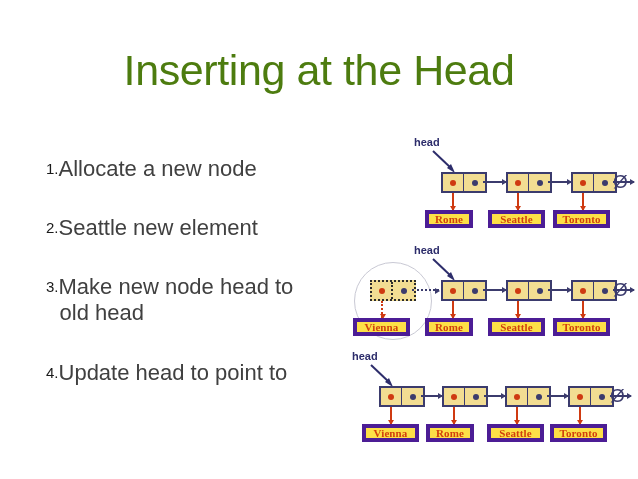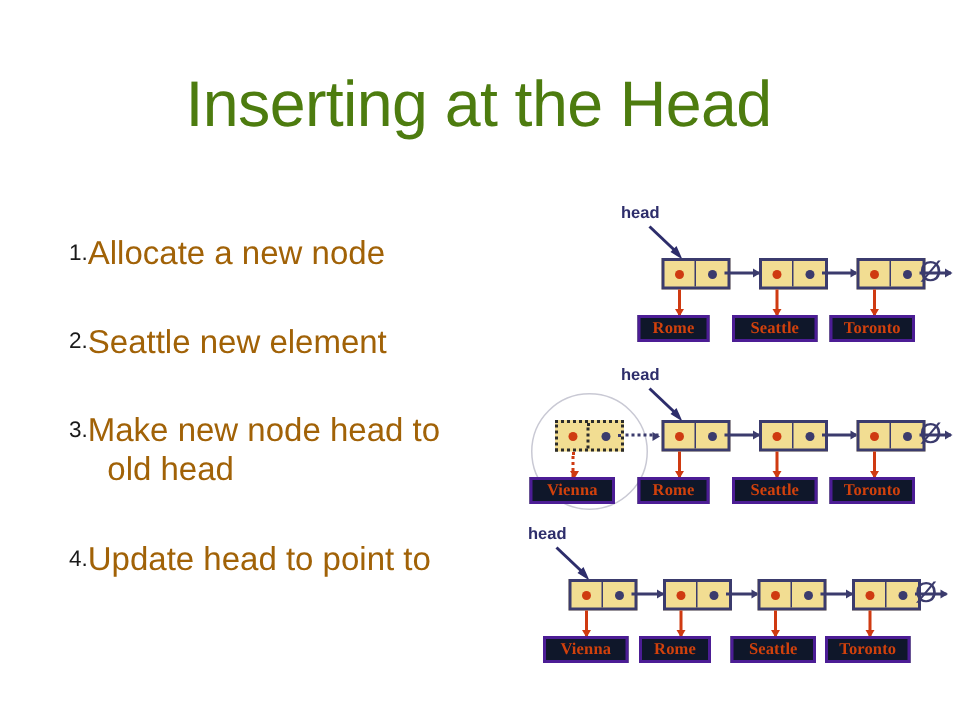--- a/index.html
+++ b/index.html
@@ -39,23 +39,23 @@
   .bullet .num{
     font-size:15px;
     line-height:26px;
     flex:0 0 auto;
     color:#1a1a1a;
   }
   .bullet .btext{
     font-size:22px;
     line-height:26px;
     margin-left:0px;
-    color:#a16207;
-  }
-  .bullet .btext .l2{display:block;margin-left:13px;}
+    color:#404040;
+  }
+  .bullet .btext .l2{display:block;margin-left:1px;}
   #b1{top:0px;left:0;}
   #b2{top:59px;left:0;}
   #b3{top:118px;left:0;}
   #b4{top:204px;left:0;}
 
   
   .diagram{position:absolute;}
   .node{
     position:absolute;
     width:46px;height:21px;
@@ -127,22 +127,22 @@
     background:none;
     border-left:2px dotted #cf3a11;
     width:0;
   }
   .vlink.dotted:after{left:0;}
 
   
   .citybox{
     position:absolute;
     box-sizing:border-box;
-    border:2px solid #4c1d95;
-    background:#0f172a;
+    border:4px solid #4c1d95;
+    background:#fde047;
     height:18px;
     display:flex;align-items:center;justify-content:center;
     font-family:"Liberation Serif", serif;
     font-weight:bold;
     font-size:11px;
     color:#d1410c;
     white-space:nowrap;
     letter-spacing:0.1px;
   }
 

